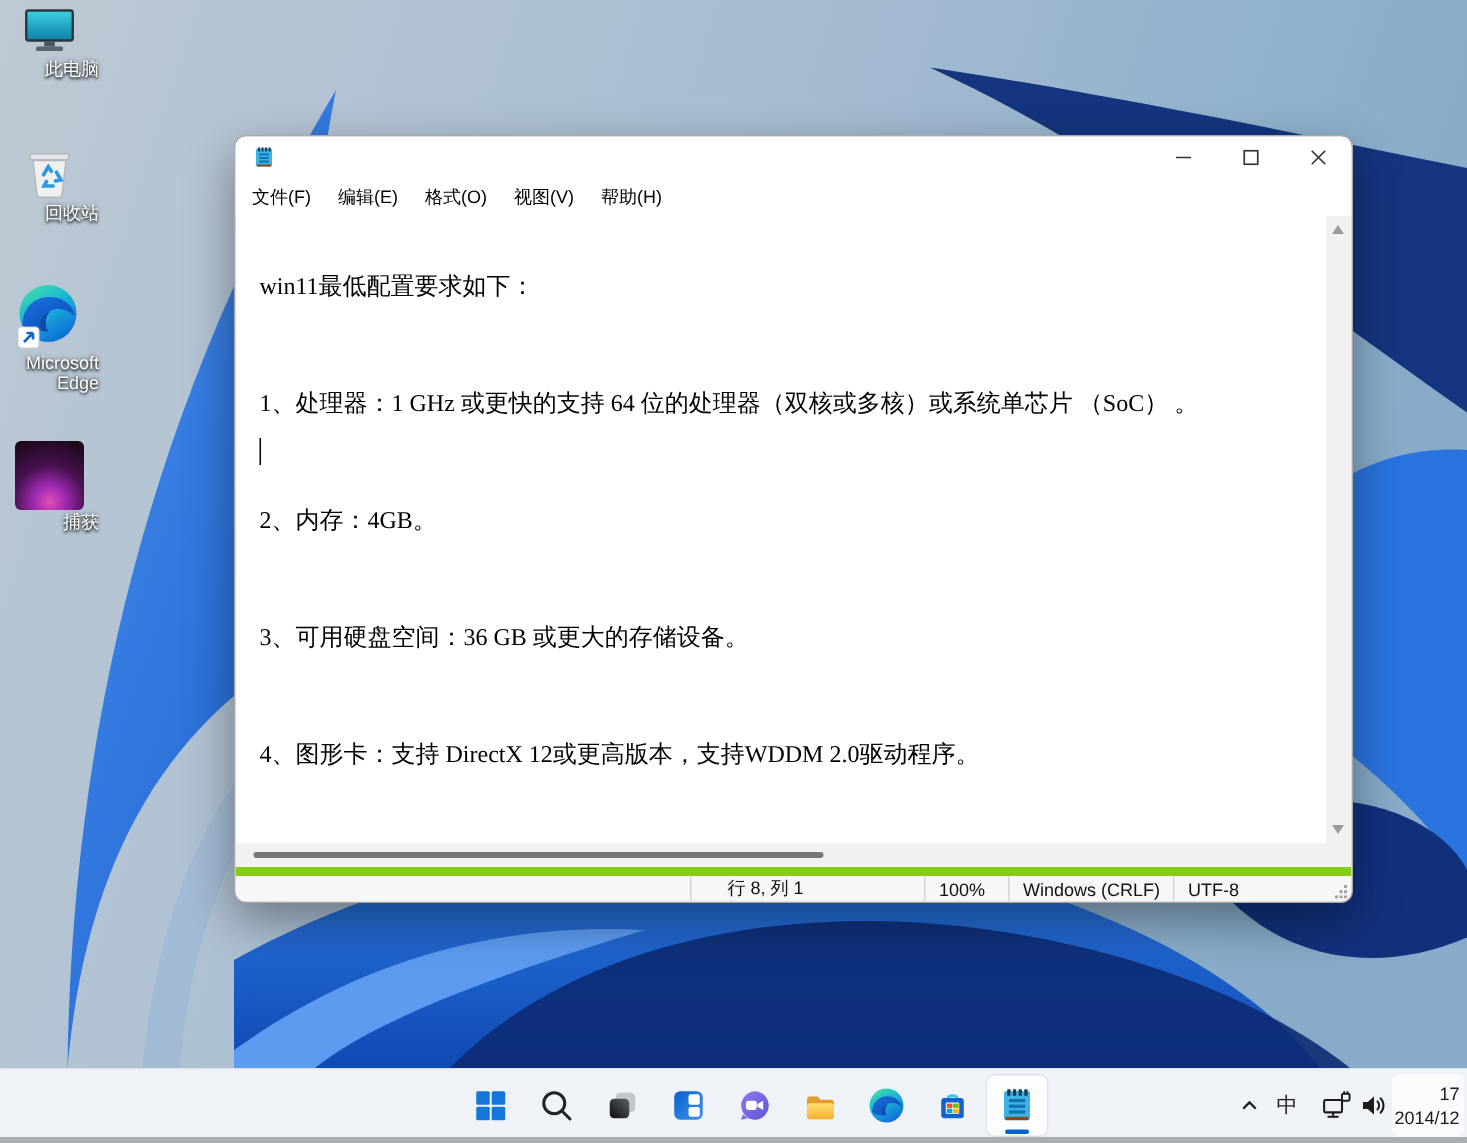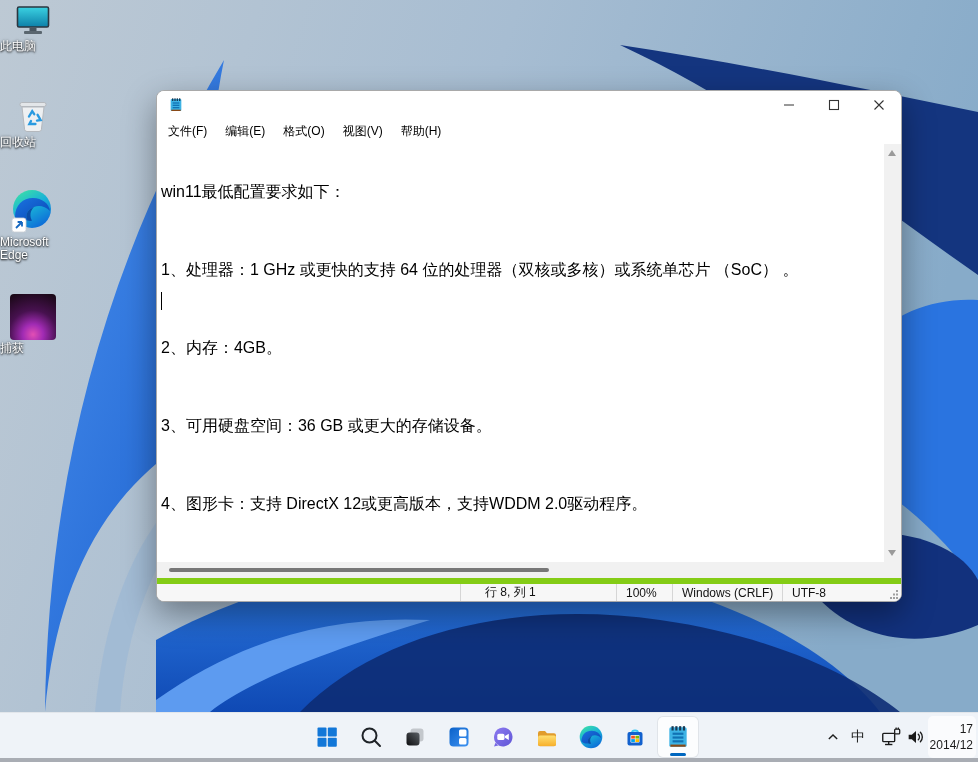--- a/index.html
+++ b/index.html
@@ -2,21 +2,21 @@
 <html><head>
 <meta charset="utf-8">
 <style>
   * { box-sizing: border-box; margin: 0; padding: 0; }
   html,body { width:978px; height:762px; }
   body { font-family:"Liberation Sans", sans-serif; }
   .screen { position:relative; width:978px; height:762px; overflow:hidden; background:#9db7cf; }
   .wallpaper { position:absolute; inset:0; width:978px; height:762px; }
 
   
-  .desk-icon { position:absolute; left:0; width:66px; text-align:left; cursor:default; }
+  .desk-icon { position:absolute; left:0; width:66px; text-align:right; cursor:default; }
   .desk-icon .ic { display:block; margin:0 auto; }
   .desk-label { margin-top:2px; font-size:12px; line-height:13px; color:#fff;
     text-shadow:0 1px 2px rgba(0,0,0,.9), 0 0 3px rgba(0,0,0,.6); }
   #dk-pc      { top:4px; }
   #dk-bin     { top:94px; }
   #dk-edge    { top:188px; }
   #dk-capture { top:294px; }
   .capture-thumb { width:46px; height:46px; border-radius:4px; margin:0 auto;
     background:radial-gradient(circle at 50% 88%, #e24fb4 0%, #a12bb4 22%, #47114f 52%, #150710 100%); }
 
@@ -26,21 +26,21 @@
     box-shadow:0 12px 32px rgba(0,0,0,.38); }
   .np-titlebar { position:absolute; left:0; top:0; right:0; height:28px; background:#fff; }
   .np-title-icon { position:absolute; left:11px; top:6px; }
   .np-title-text { position:absolute; left:33px; top:7px; font-size:12px; color:#000; white-space:nowrap;margin-top:45px; }
   .cap-btn { position:absolute; top:0; width:45px; height:28px; display:flex; align-items:center; justify-content:center; }
   #btn-min   { right:90px; } #btn-max { right:45px; } #btn-close { right:0; }
 
   .np-menubar { position:absolute; left:0; top:28px; right:0; height:25px; background:#fff; display:flex; align-items:flex-start; padding-left:2px; }
   .menu-item { font-size:12px; color:#000; padding:4px 9px; white-space:nowrap; }
 
-  .np-textarea { position:absolute; left:0; top:53px; width:727px; height:418px; background:#fff; overflow:hidden; }
+  .np-textarea { position:absolute; left:12px; top:53px; width:727px; height:418px; background:#fff; overflow:hidden;font-family:Liberation Serif, serif; }
   .np-lines { padding:1px 0 0 4px; white-space:pre; }
   .text-line { height:21px; line-height:21px; font-size:16px; color:#000; margin-bottom:21px; }
   .text-caret { position:absolute; left:4px; top:148px; width:1px; height:18px; background:#000; }
 
   .v-scroll { position:absolute; top:53px; right:0; width:17px; height:418px; background:#f1f1f1; }
   .tri-up    { position:absolute; left:4px; top:6px;  width:0; height:0; border-left:4.5px solid transparent; border-right:4.5px solid transparent; border-bottom:6px solid #9a9a9a; }
   .tri-down  { position:absolute; left:4px; bottom:6px; width:0; height:0; border-left:4.5px solid transparent; border-right:4.5px solid transparent; border-top:6px solid #9a9a9a; }
   .h-scroll { position:absolute; left:0; top:471px; width:727px; height:17px; background:#f1f1f1; }
   .h-thumb  { position:absolute; left:12px; top:6px; width:380px; height:4px; border-radius:2px; background:#777; }
   .scroll-corner { position:absolute; right:0; top:471px; width:17px; height:17px; background:#f1f1f1; }

